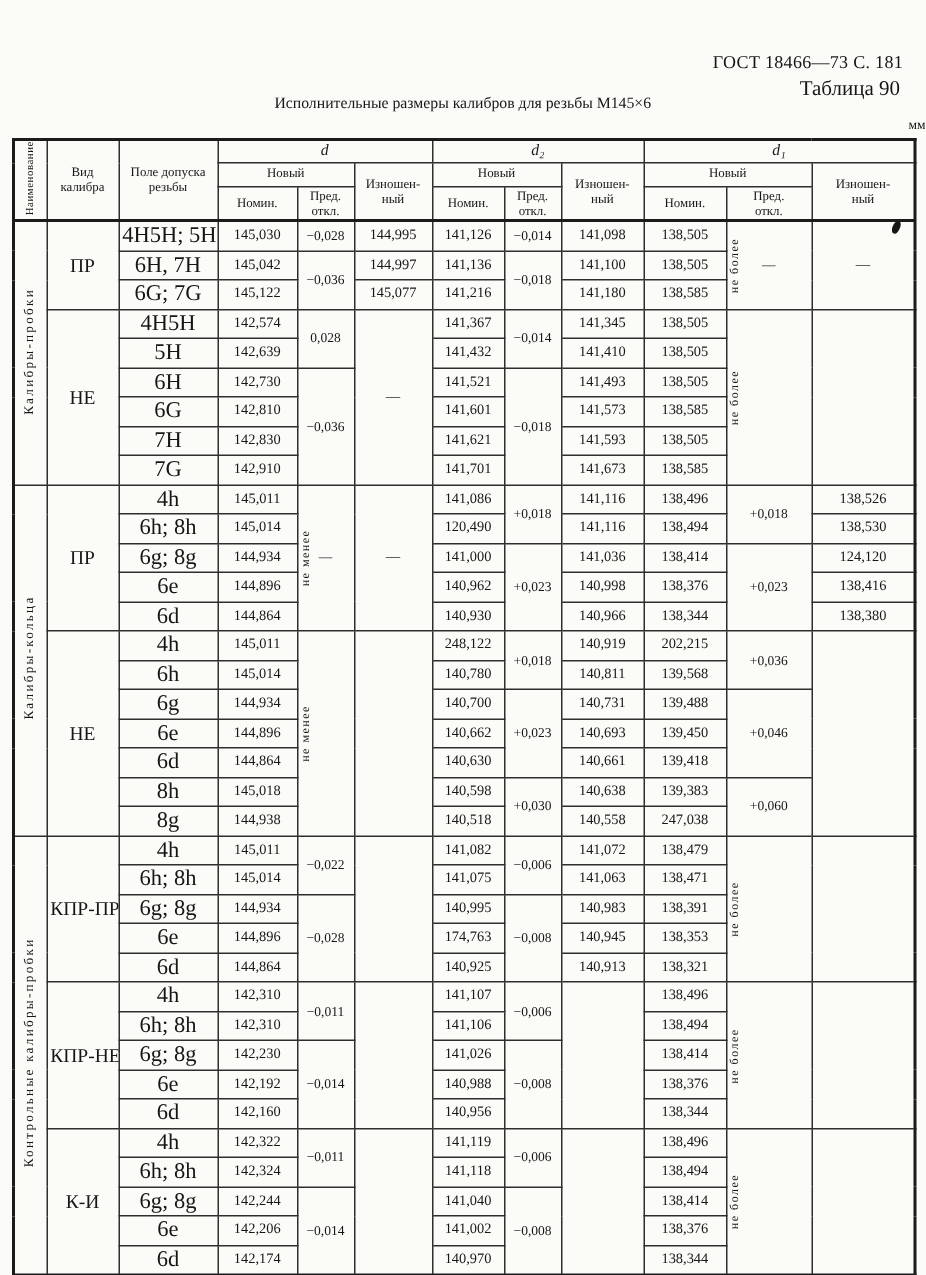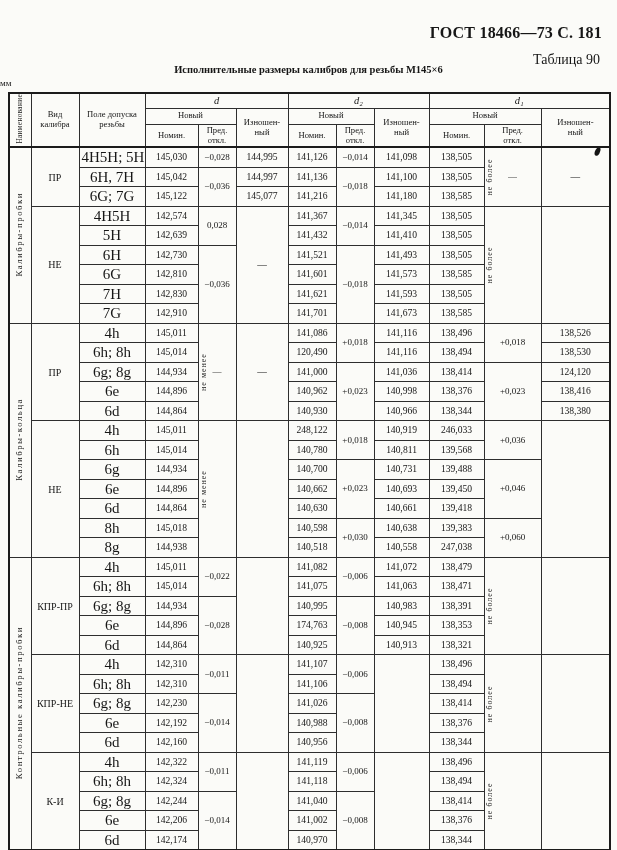--- a/index.html
+++ b/index.html
@@ -2,33 +2,33 @@
 <html lang="ru"><head>
 <meta charset="utf-8">
 <style>
   *{box-sizing:border-box}
   html,body{margin:0;padding:0}
   body{
     width:617px;height:850px;position:relative;overflow:hidden;
     background:#fbfbf8;color:#161616;
     font-family:"Liberation Serif","DejaVu Serif",serif;
   }
-  .gost-header{position:absolute;top:24px;right:15px;font-size:16px;font-weight:bold;letter-spacing:.2px}
+  .gost-header{position:absolute;top:34px;right:15px;font-size:12px;font-weight:normal;letter-spacing:.2px}
   .table-label{position:absolute;top:52px;right:17px;font-size:14px}
-  .doc-title{position:absolute;top:64px;left:0;width:100%;text-align:center;font-size:10.5px;font-weight:bold}
-  .doc-units{position:absolute;top:78px;left:0;width:100%;text-align:left;font-size:9px}
+  .doc-title{position:absolute;top:64px;left:0;width:100%;text-align:center;font-size:10.5px;font-weight:normal}
+  .doc-units{position:absolute;top:78px;left:0;width:100%;text-align:right;font-size:9px}
   table.gost{position:absolute;top:92px;left:8px;width:601px;border-collapse:collapse;table-layout:fixed;border:2px solid #1b1b1b}
   th,td{border:1px solid #2e2e2e;text-align:center;vertical-align:middle;padding:1px 2px;overflow:hidden}
   thead th{font-size:8.6px;line-height:1.15;font-weight:normal}
   thead{border-bottom:2px solid #1b1b1b}
   .dhead{font-style:italic;font-size:10.5px}
   .pre{white-space:pre-line}
   tbody td{font-size:9.6px;height:16px;line-height:1.1;white-space:nowrap}
   td.col-pole{font-size:15px}
-  td.col-vid{font-size:10px}
+  td.col-vid{font-size:13px}
   td.col-d-otkl,td.col-d2-otkl,td.col-d1-otkl{font-size:9px}
   .vrot{writing-mode:vertical-rl;transform:rotate(180deg);display:inline-block;white-space:nowrap}
   .th-naim{padding:0}
   .th-naim .vrot{font-size:7.2px;letter-spacing:.4px}
   td.name-cell{padding:0}
   .name-vert{font-size:8.8px;letter-spacing:1.5px}
   td.vnote-cell{position:relative}
   .vnote{
     position:absolute;left:1px;top:50%;
     transform:translateY(-50%) rotate(180deg);
@@ -231,21 +231,21 @@
         <td rowspan="7" class="col-vid">НЕ</td>
         <td class="col-pole">4h</td>
         <td class="col-d-nom">145,011</td>
         <td rowspan="7" class="col-d-otkl vnote-cell">
           <span class="vnote">не менее</span>
         </td>
         <td rowspan="7" class="col-d-izn"></td>
         <td class="col-d2-nom">248,122</td>
         <td rowspan="2" class="col-d2-otkl">+0,018</td>
         <td class="col-d2-izn">140,919</td>
-        <td class="col-d1-nom">246,033</td>
+        <td class="col-d1-nom">202,215</td>
         <td rowspan="2" class="col-d1-otkl">+0,036</td>
         <td rowspan="7" class="col-d1-izn"></td>
       </tr>
       <tr>
         <td class="col-pole">6h</td>
         <td class="col-d-nom">145,014</td>
         <td class="col-d2-nom">140,780</td>
         <td class="col-d2-izn">140,811</td>
         <td class="col-d1-nom">139,568</td>
       </tr>

